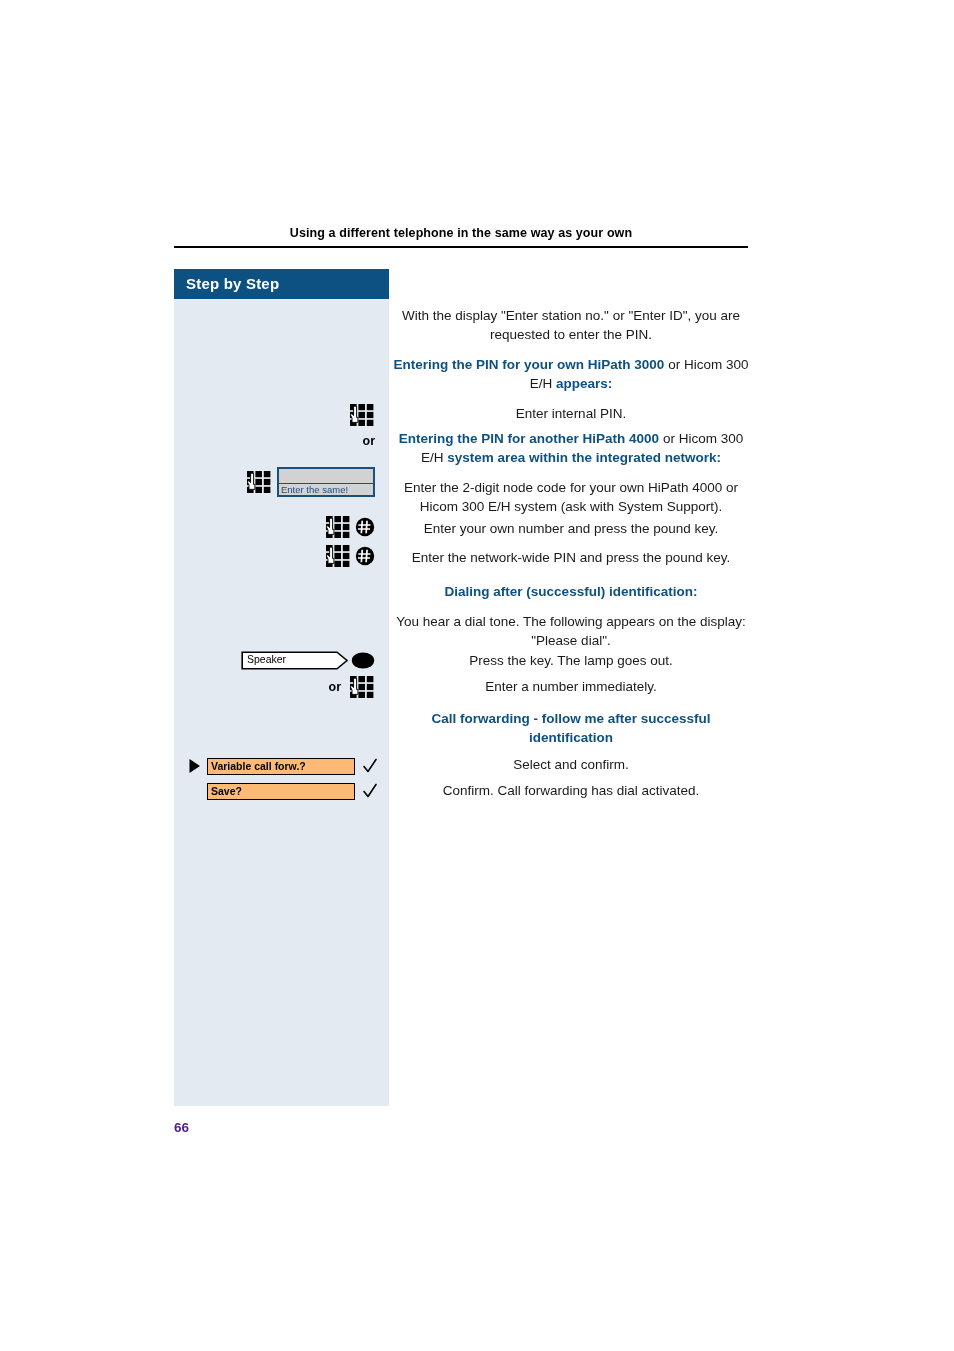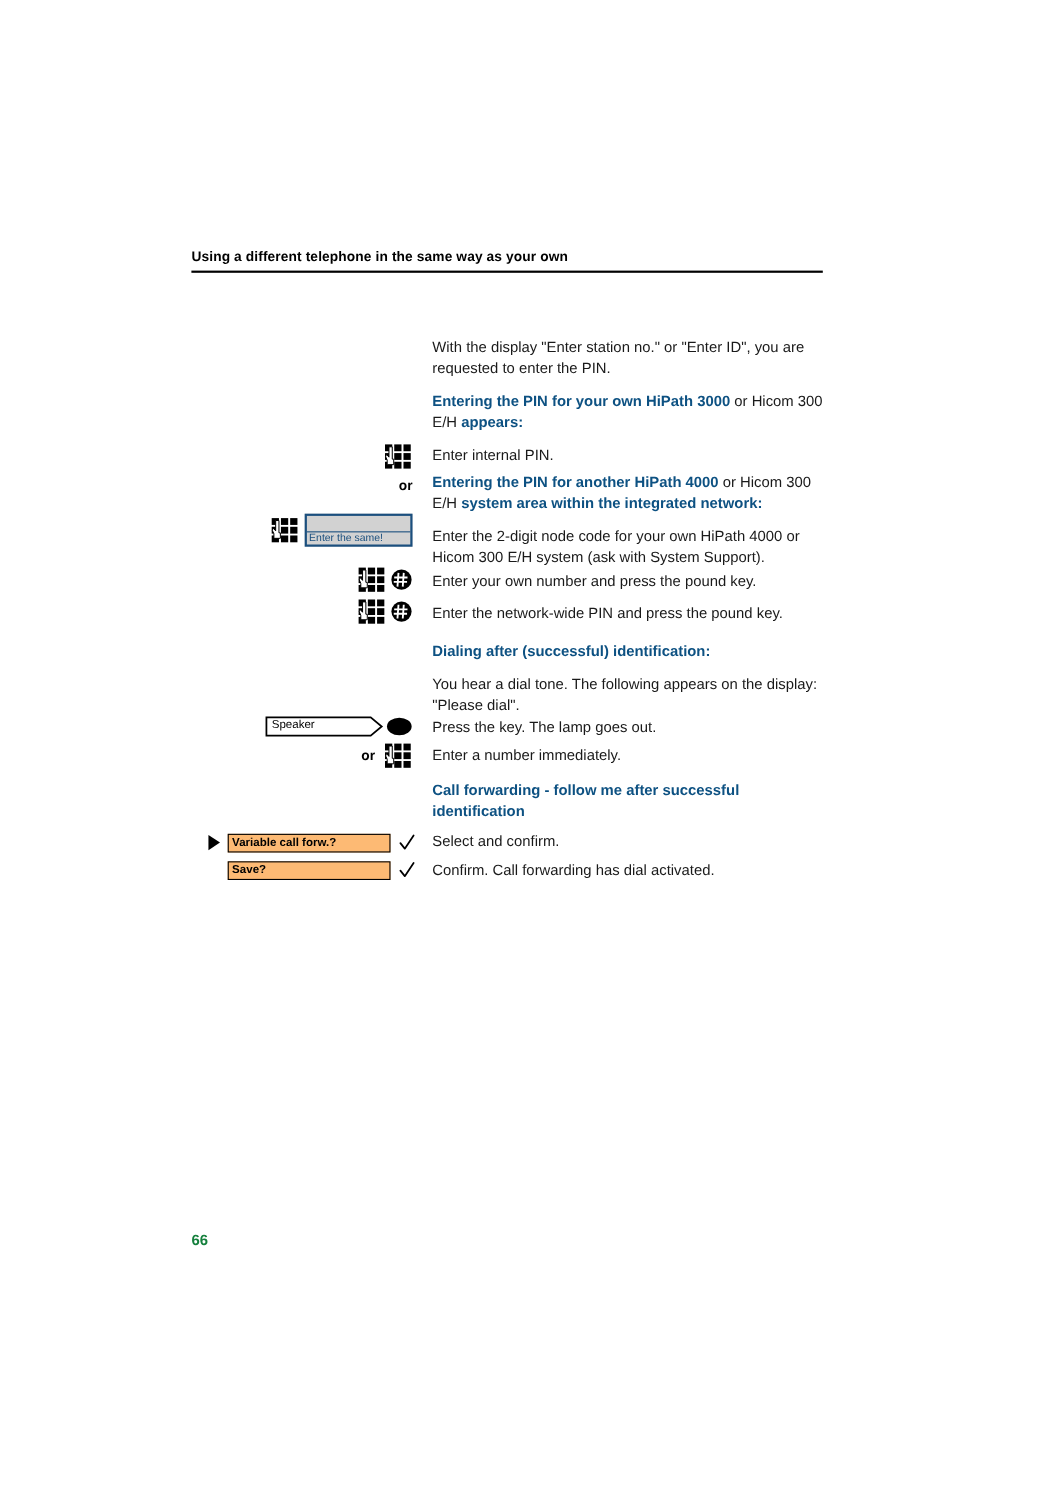--- a/index.html
+++ b/index.html
@@ -12,21 +12,21 @@
     background: #ffffff;
     font-family: "Liberation Sans", sans-serif;
     position: relative;
     overflow: hidden;
     -webkit-font-smoothing: antialiased;
   }
 
   .page {
     position: absolute;
     left: 0; top: 0;
-    width: 954px; height: 1351px;
+    width: 954px; height: 1351px; text-align: center;
   }
 
   
   .run-head {
     position: absolute;
     left: 174px;
     top: 226px;
     width: 574px;
     font-size: 12.5px;
     font-weight: bold;
@@ -244,31 +244,35 @@
     font-weight: normal;
   }
 
   
   .page-number {
     position: absolute;
     left: 174px;
     top: 1120px;
     font-size: 13.5px;
     font-weight: bold;
-    color: #15803d;
+    color: #4c1d95;
   }
 </style>
 </head>
 <body>
 
 <div class="page">
 
   <div class="run-head">Using a different telephone in the same way as your own</div>
   <div class="head-rule"></div>
 
+  <div class="sidebar">
+    <div class="sidebar-banner"></div>
+    <div class="sidebar-banner-label">Step by Step</div>
+  </div>
 
   <div class="step-col">
 
     <div class="row" style="top:134px; height:24px;">
       <span class="keypad">
         <svg width="26" height="24" viewBox="0 0 26 24">
           <rect x="1" y="1" width="6.6" height="6.2" fill="#000"></rect>
           <rect x="9.4" y="1" width="6.6" height="6.2" fill="#000"></rect>
           <rect x="17.8" y="1" width="6.6" height="6.2" fill="#000"></rect>
           <rect x="1" y="8.9" width="6.6" height="6.2" fill="#000"></rect>

